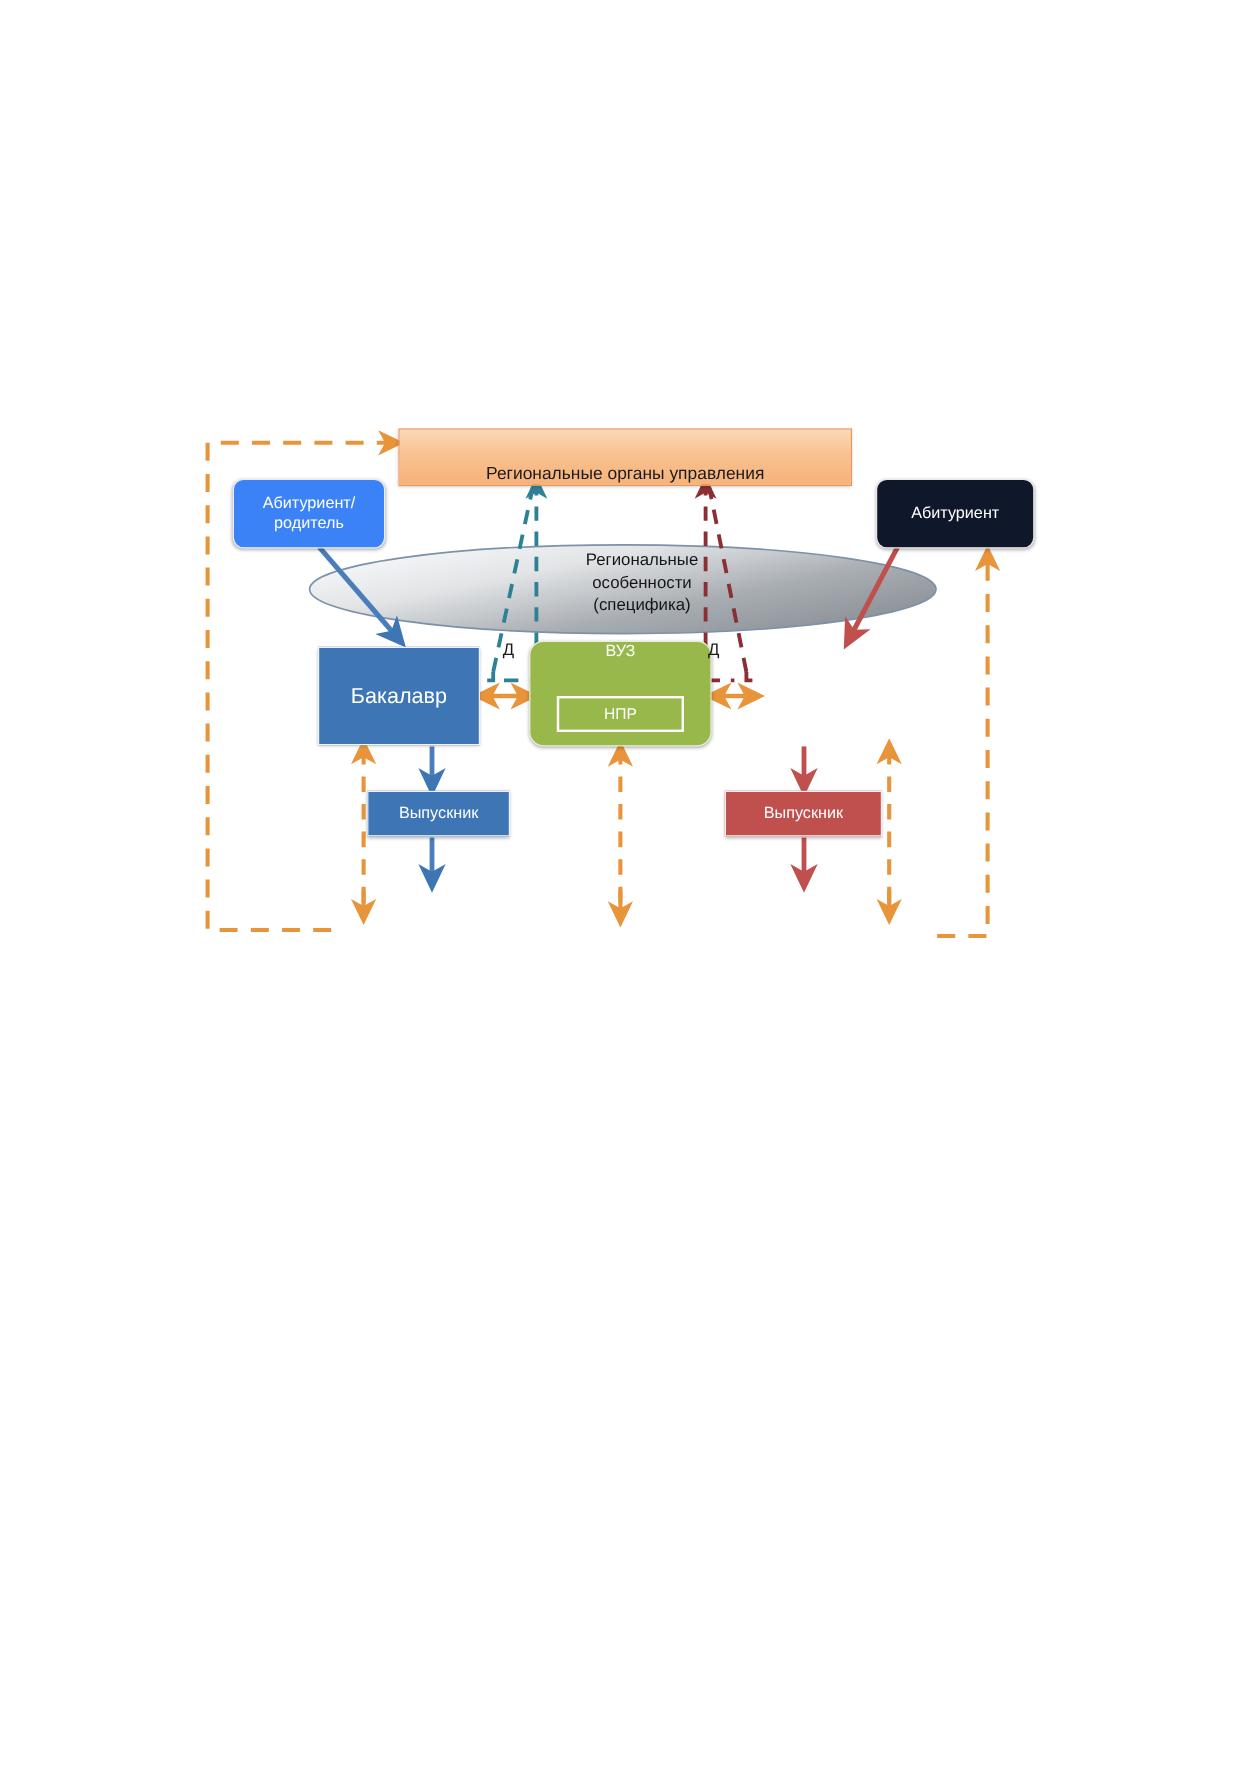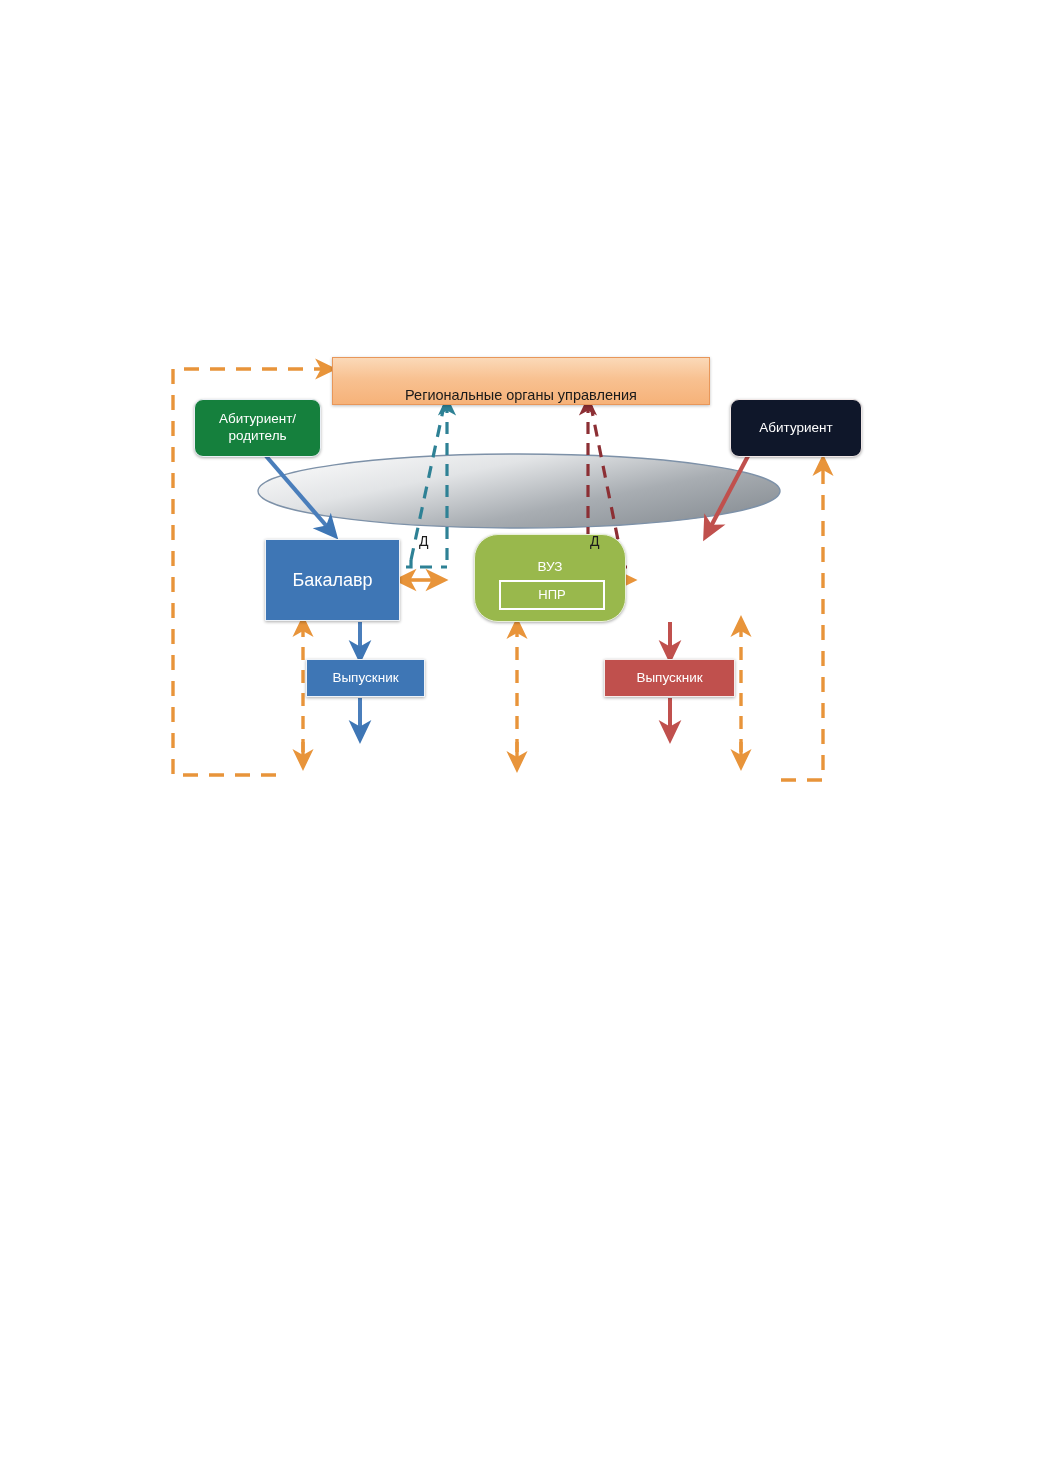--- a/index.html
+++ b/index.html
@@ -27,52 +27,49 @@
   .n-gov{
     left:332px;top:357px;width:378px;height:48px;
     background:linear-gradient(to bottom,#fbd9b8 0%,#f8c191 45%,#f6b279 100%);
     border:1px solid #e8975a;
     color:#1a1a1a;font-size:14.5px;
     box-shadow:0 1px 3px rgba(0,0,0,0.25);
     align-items:flex-end;
   }
   .n-applicant-parent{
     left:194px;top:399px;width:127px;height:58px;
-    background:#15803d;border:1px solid #e9eef4;border-radius:9px;
+    background:#3b82f6;border:1px solid #e9eef4;border-radius:9px;
     color:#ffffff;font-size:13.5px;
   }
   .n-applicant{
     left:730px;top:399px;width:132px;height:58px;
     background:#0f172a;border:1px solid #f0e7e6;border-radius:9px;
     color:#ffffff;font-size:13.5px;
   }
   .n-bachelor{
     left:265px;top:539px;width:135px;height:82px;
     background:#3E76B5;border:1px solid #eef2f7;
     color:#ffffff;font-size:18px;
   }
   .n-master{
     left:629px;top:539px;width:142px;height:82px;
     background:#C0504D;border:1px solid #f4eceb;
     color:#ffffff;font-size:14px;
   }
   .n-vuz{
     left:441px;top:534px;width:152px;height:88px;
-    background:#99B84C;border:1px solid #e9f0d9;border-radius:24px;
+    background:#99B84C;border:1px solid #e9f0d9;border-radius:12px;
     color:#ffffff;font-size:13.5px;
     align-items:flex-start;justify-content:center;
-    padding-top:24px;
-    margin-left:33px;
   }
   .n-npr{
     left:464px;top:580px;width:106px;height:30px;
     background:transparent;border:2.5px solid #ffffff;
     color:#ffffff;font-size:13px;
     box-shadow:none;
-    margin-left:35px;
   }
   .n-grad-b{
     left:306px;top:659px;width:119px;height:38px;
     background:#3E76B5;border:1px solid #eef2f7;
     color:#ffffff;font-size:13.5px;
   }
   .n-grad-m{
     left:604px;top:659px;width:131px;height:38px;
     background:#C0504D;border:1px solid #f4eceb;
     color:#ffffff;font-size:13.5px;
@@ -208,20 +205,23 @@
 
         <path d="M588,560 L588,406" fill="none" stroke="#8C2F34" stroke-width="3.2" stroke-dasharray="12 9" marker-end="url(#mkDarkRed)"></path>
 
         <path d="M622,560 L591,406" fill="none" stroke="#8C2F34" stroke-width="3.2" stroke-dasharray="12 9"></path>
 
         <path d="M622,560 L622,567 L632,567" fill="none" stroke="#8C2F34" stroke-width="3.2" stroke-dasharray="12 9"></path>
         <path d="M588,567 L612,567" fill="none" stroke="#8C2F34" stroke-width="3.2" stroke-dasharray="12 9"></path>
       </g>
     </svg>
 
+    <div class="ellipse-text">Региональные
+особенности
+(специфика)</div>
 
     <div class="node n-gov">
       <span>Региональные органы управления</span>
     </div>
 
     <div class="node n-applicant-parent">
       <span>Абитуриент/
 родитель</span>
     </div>
 

